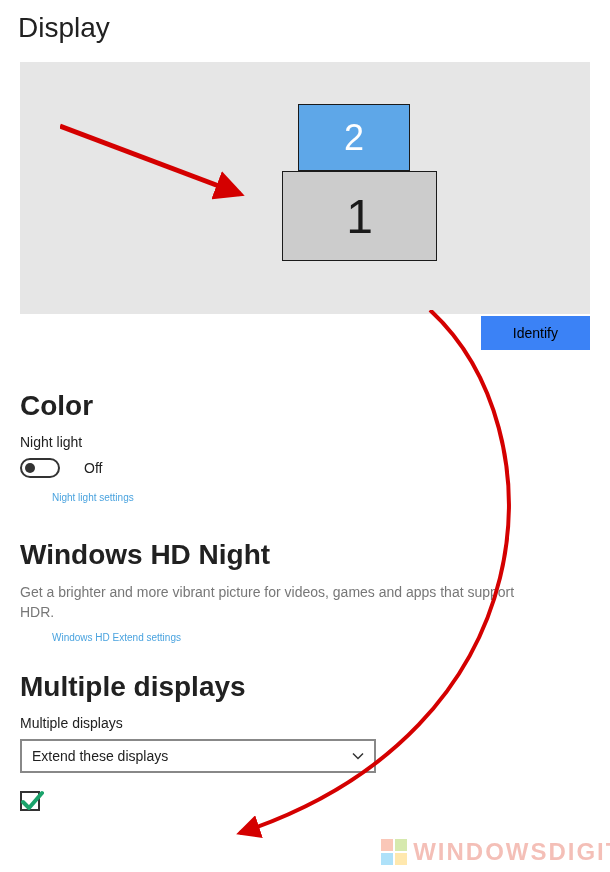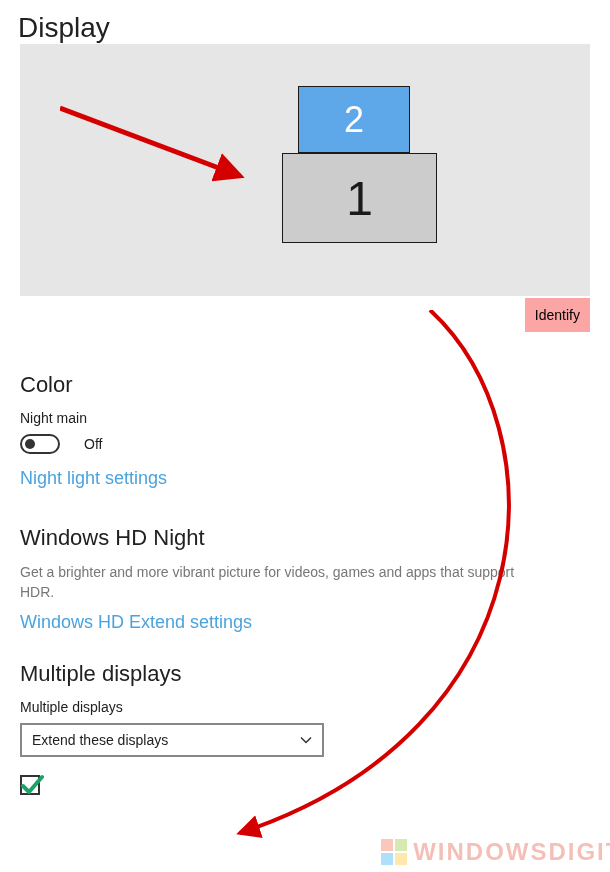--- a/index.html
+++ b/index.html
@@ -10,21 +10,21 @@
       background: #fff;
       width: 610px;
       height: 872px;
       padding: 12px 20px 0 20px;
       position: relative;
       overflow: hidden;
     }
     .page-title {
       font-size: 28px;
       font-weight: 300;
-      margin-bottom: 0;
+      margin-bottom: 18px;
       margin-left: -2px;
     }
     .display-arrange {
       background: #e6e6e6;
       height: 252px;
       position: relative;
       margin-bottom: 0;
     }
     .monitor {
       position: absolute;
@@ -52,31 +52,31 @@
       background: #cccccc;
       color: #1a1a1a;
       font-size: 48px;
     }
     .identify-row {
       display: flex;
       justify-content: flex-end;
       padding: 2px 0 0 0;
     }
     .btn {
-      background: #fca5a5;
+      background: #3b82f6;
       border: none;
-      padding: 9px 10px;
+      padding: 9px 32px;
       font-size: 14px;
       font-family: inherit;
       cursor: pointer;
       color: #000;
     }
     .section-h {
-      font-size: 22px;
-      font-weight: 400;
+      font-size: 28px;
+      font-weight: 700;
       margin-top: 26px;
       margin-bottom: 12px;
     }
     .label-sm {
       font-size: 14px;
       margin-bottom: 8px;
     }
     .toggle-row {
       display: flex;
       align-items: center;
@@ -96,32 +96,33 @@
       width: 10px;
       height: 10px;
       background: #333;
       border-radius: 50%;
       position: absolute;
       left: 3px;
       top: 3px;
     }
     .link {
       color: #4aa3df;
-      font-size: 18px;
-      cursor: pointer;
+      font-size: 10px;
+      cursor: pointer;
+      margin-left: 32px;
     }
     .desc {
       color: #777;
       font-size: 14px;
       margin-bottom: 10px;
       line-height: 1.4;
       max-width: 520px;
     }
     .select {
-      width: 304px;
+      width: 356px;
       height: 34px;
       border: 2px solid #888;
       background: #fff;
       display: flex;
       align-items: center;
       justify-content: space-between;
       padding: 13px 10px;
       font-size: 14px;
       cursor: pointer;
       margin-bottom: 18px;
@@ -198,21 +199,21 @@
     </defs>
     <line x1="0" y1="4" x2="180" y2="72" stroke="#d40000" stroke-width="5" marker-end="url(#ah1)"></line>
   </svg>
 </div>
 
 <div class="identify-row">
   <button class="btn">Identify</button>
 </div>
 
 <h2 class="section-h" style="margin-top:40px;">Color</h2>
-<div class="label-sm">Night main</div>
+<div class="label-sm">Night light</div>
 <div class="toggle-row">
   <div class="toggle">
     <div class="toggle-knob"></div>
   </div>
   <span>Off</span>
 </div>
 <div class="link">Night light settings</div>
 
 <h2 class="section-h" style="margin-top:36px;">Windows HD Night</h2>
 <p class="desc">Get a brighter and more vibrant picture for videos, games and apps that support HDR.</p>

